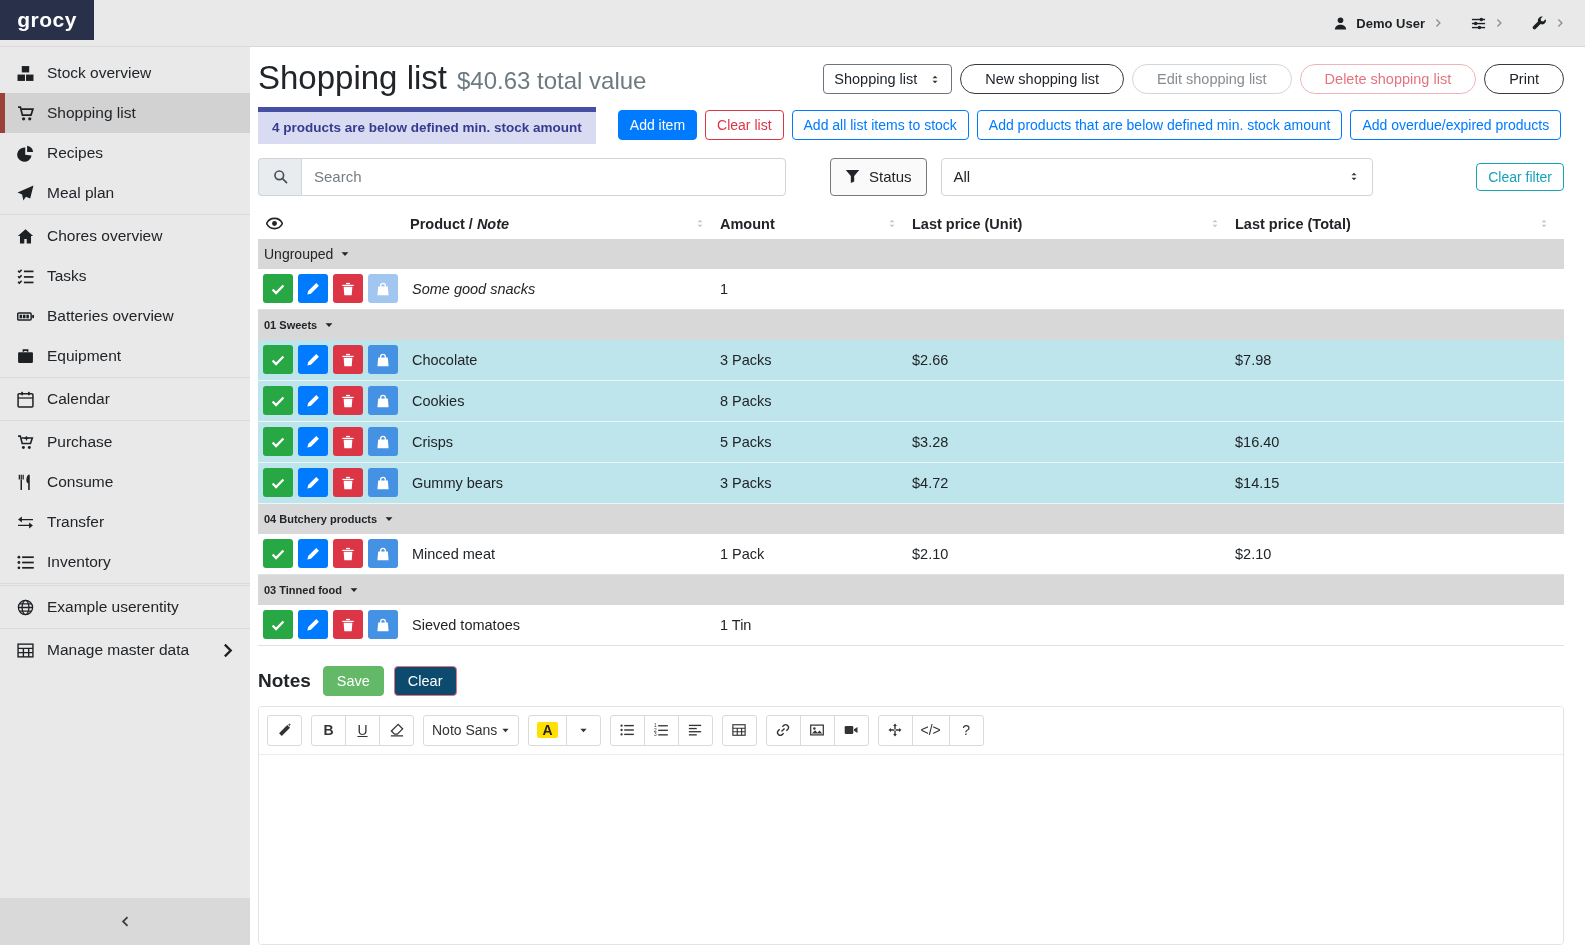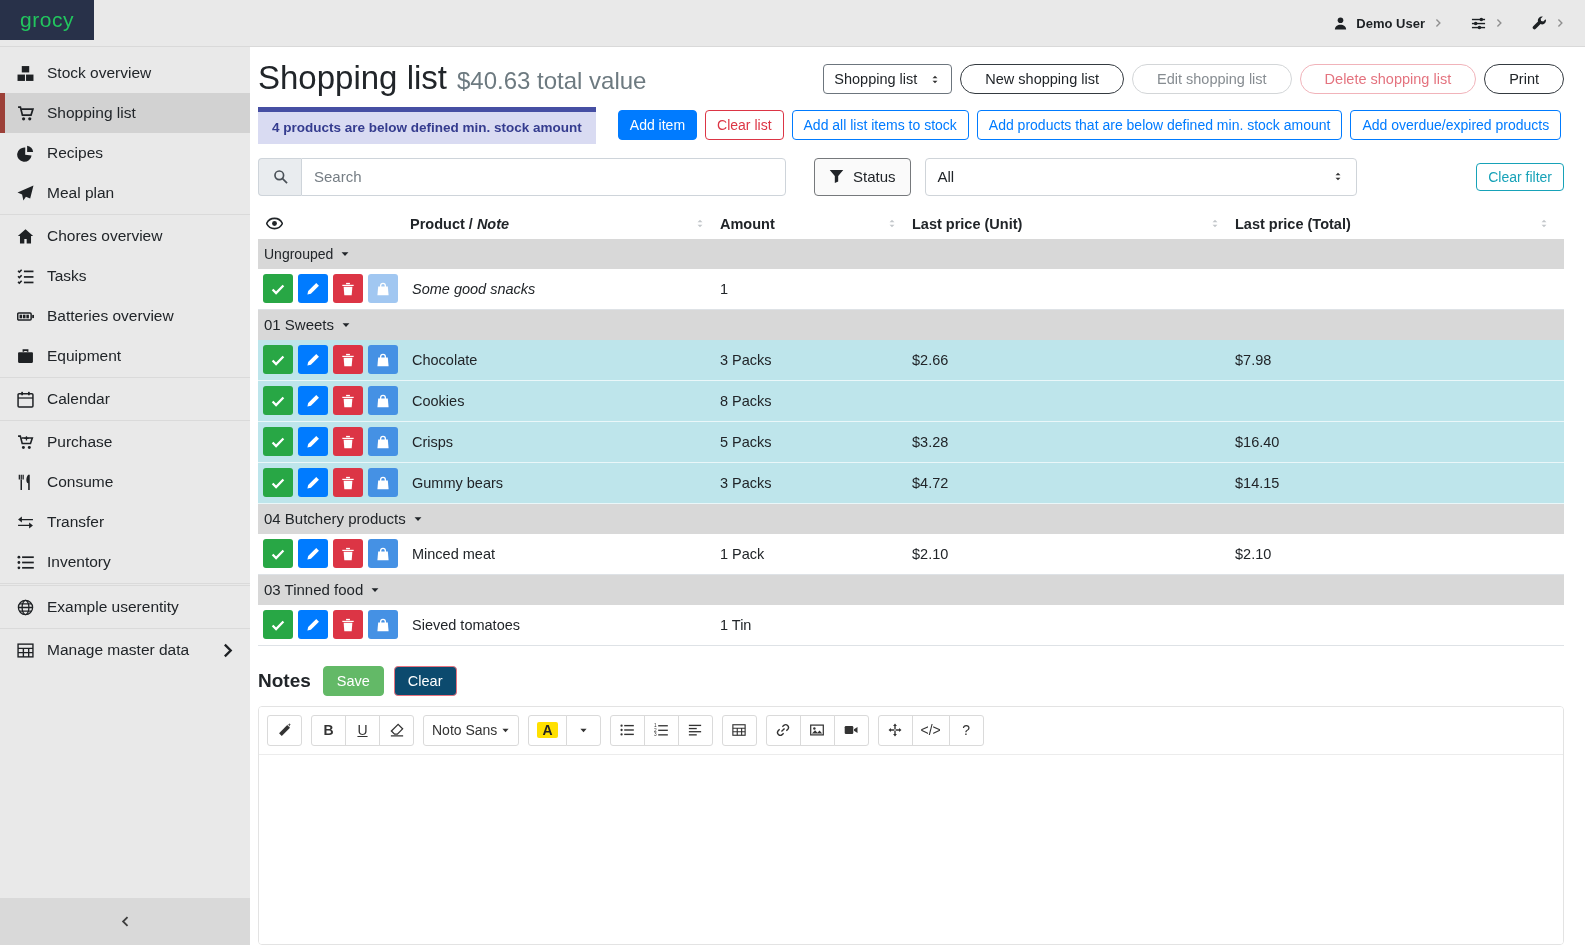--- a/index.html
+++ b/index.html
@@ -2,22 +2,22 @@
 <html><head>
 <meta charset="utf-8">
 <style>
 *{box-sizing:border-box;margin:0;padding:0}
 html,body{width:1585px;height:945px;overflow:hidden}
 body{font-family:"Liberation Sans",sans-serif;font-size:14px;color:#212529;background:#fff}
 button,input{font-family:inherit}
 .app{display:flex;flex-direction:column;height:100%}
 
 .navbar{height:47px;flex:0 0 47px;background:#e9e9e9;display:flex;align-items:center;border-bottom:1px solid #d9d9d9}
-.logo{width:94px;height:40px;background:#283149;color:#22c55e;display:flex;align-items:center;justify-content:center;
-  font-size:21px;font-weight:normal;letter-spacing:.5px;align-self:flex-start;cursor:pointer}
+.logo{width:94px;height:40px;background:#283149;color:#ffffff;display:flex;align-items:center;justify-content:center;
+  font-size:21px;font-weight:bold;letter-spacing:.5px;align-self:flex-start;cursor:pointer}
 .nav-right{margin-left:auto;display:flex;align-items:center;gap:28px;padding-right:20px}
 .nav-menu{display:flex;align-items:center;gap:8px;cursor:pointer;font-size:13px;font-weight:600;color:#1d2124}
 .icn{display:inline-flex;align-items:center;justify-content:center;line-height:0}
 .icn svg{width:15px;height:15px}
 .nav-menu .chev svg{width:10px;height:10px;color:#8f8f8f}
 
 .body-row{display:flex;flex:1;min-height:0}
 
 .sidebar{width:250px;flex:0 0 250px;background:#e9e9e9;display:flex;flex-direction:column}
 .sb-nav{padding-top:6px;flex:1}
@@ -52,35 +52,35 @@
 .primary{background:#007bff;border-color:#007bff;color:#fff}
 .outline-danger{border-color:#dc3545;color:#dc3545}
 .outline-primary{border-color:#007bff;color:#007bff}
 
 .filter-row{display:flex;align-items:center;margin-top:14px}
 .search-group{display:flex;width:528px;height:38px}
 .search-pre{width:43px;background:#e9ecef;border:1px solid #ced4da;border-right:0;border-radius:4px 0 0 4px;display:flex;align-items:center;justify-content:center;color:#495057}
 .search-pre svg{width:15px;height:15px}
 .search-input{flex:1;border:1px solid #ced4da;border-radius:0 4px 4px 0;padding:0 12px;font-size:15px;color:#495057;outline:none}
 .search-input::placeholder{color:#757d84}
-.status-btn{margin-left:28px;height:38px;display:inline-flex;align-items:center;gap:9px;padding:0 14px;border:1px solid #76797c;border-radius:4px;background:#fafafa;font-size:15px;cursor:pointer;color:#212529}
+.status-btn{margin-left:44px;height:38px;display:inline-flex;align-items:center;gap:9px;padding:0 14px;border:1px solid #76797c;border-radius:4px;background:#fafafa;font-size:15px;cursor:pointer;color:#212529}
 .all-select{margin-left:14px;width:432px;height:38px;border:1px solid #cfd4d9;border-radius:4px;display:flex;align-items:center;padding:0 12px;font-size:15px;cursor:pointer;background:#fff}
 .all-select .updown{margin-left:auto}
 .all-select .updown svg{width:12px;height:13px;color:#333}
 .clear-filter{margin-left:auto;border:1px solid #17a2b8;color:#17a2b8;border-radius:4px;background:#fff;padding:5px 11px;font-size:14px;cursor:pointer}
 
 .table{margin-top:13px}
 .t-head,.t-row{display:grid;grid-template-columns:152px 310px 192px 323px 1fr;align-items:center}
 .t-head{height:30px;font-weight:bold;font-size:14.5px}
 .t-hcell{display:flex;align-items:center;padding-right:14px}
 .t-hcell .sort{margin-left:auto;color:#c3c7cb}
 .t-hcell .sort svg{width:12px;height:13px}
 .eye-cell{padding-left:8px;color:#212529}
 .eye-cell svg{width:17px;height:17px}
-.t-group{height:30px;background:#d8d8d8;display:flex;align-items:center;gap:7px;padding-left:6px;font-weight:normal;font-size:15px;cursor:pointer}
+.t-group{height:30px;background:#d8d8d8;display:flex;align-items:center;gap:7px;padding-left:6px;font-weight:bold;font-size:11px;cursor:pointer}
 .t-group.italic{font-weight:normal;font-size:14px}
 .t-group .caret svg{width:10px;height:10px}
 .t-row{min-height:41px;border-bottom:1px solid #dee2e6;font-size:14.5px}
 .t-row.hl{background:#bee5eb;border-bottom-color:#eaf7f9}
 .c-actions{display:flex;gap:5px;padding-left:5px}
 .act-btn{width:30px;height:29px;border:none;border-radius:3px;color:#fff;display:flex;align-items:center;justify-content:center;cursor:pointer}
 .act-btn svg{width:14px;height:14px}
 .a-done{background:#28a745}
 .a-edit{background:#007bff}
 .a-del{background:#dc3545}

